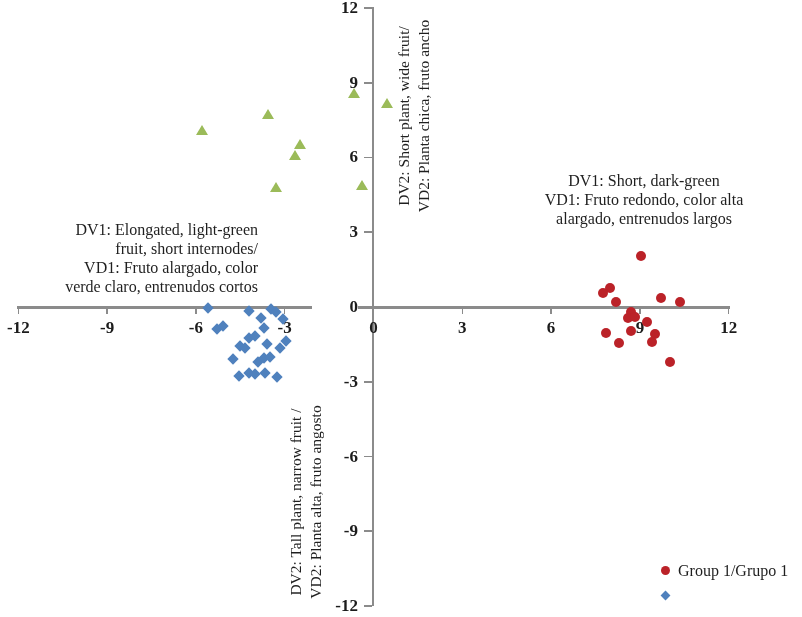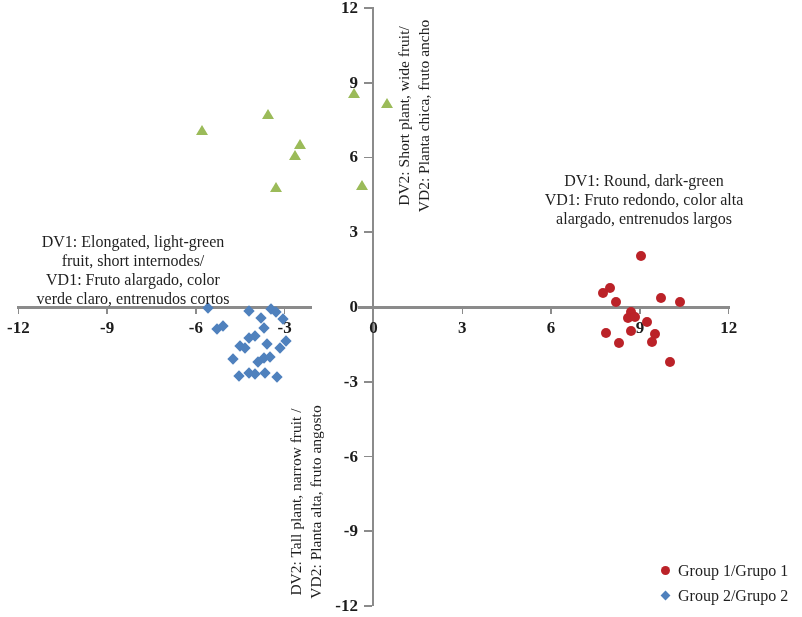--- a/index.html
+++ b/index.html
@@ -122,29 +122,29 @@
       <div class="pt triangle" style="left: 201.82px; top: 130.068px; border-bottom-color: rgb(155, 187, 89);"></div>
       <div class="pt triangle" style="left: 268.42px; top: 113.87px; border-bottom-color: rgb(155, 187, 89);"></div>
       <div class="pt triangle" style="left: 299.5px; top: 143.774px; border-bottom-color: rgb(155, 187, 89);"></div>
       <div class="pt triangle" style="left: 295.06px; top: 154.988px; border-bottom-color: rgb(155, 187, 89);"></div>
       <div class="pt triangle" style="left: 275.82px; top: 187.384px; border-bottom-color: rgb(155, 187, 89);"></div>
       <div class="pt triangle" style="left: 354.26px; top: 92.688px; border-bottom-color: rgb(155, 187, 89);"></div>
       <div class="pt triangle" style="left: 386.82px; top: 102.656px; border-bottom-color: rgb(155, 187, 89);"></div>
       <div class="pt triangle" style="left: 361.66px; top: 184.892px; border-bottom-color: rgb(155, 187, 89);"></div>
     </div>
 
-  <div class="anno" style="left:8px;top:232px;width:250px;">
+  <div class="anno" style="left:8px;top:220px;width:250px;text-align:right;">
     <div>DV1: Elongated, light-green</div>
     <div>fruit, short internodes/</div>
     <div>VD1: Fruto alargado, color</div>
     <div>verde claro, entrenudos cortos</div>
   </div>
 
   <div class="anno" style="left:528px;top:171px;width:232px;">
-    <div>DV1: Round, dark-green</div>
+    <div>DV1: Short, dark-green</div>
     <div>VD1: Fruto redondo, color alta</div>
     <div>alargado, entrenudos largos</div>
   </div>
 
   <div class="vlabel" style="left:414px;top:116px;">
     <div>DV2: Short plant, wide fruit/</div>
     <div>VD2: Planta chica, fruto ancho</div>
   </div>
 
   <div class="vlabel" style="left:306px;top:502px;">
@@ -156,17 +156,16 @@
     <div class="legend-row">
       <span class="lg-marker">
         <span class="lg-circle" style="background:#bb2228;"></span>
       </span>
       <span class="legend-label">Group 1/Grupo 1</span>
     </div>
     <div class="legend-row">
       <span class="lg-marker">
         <span class="lg-diamond" style="background:#4f81bd;"></span>
       </span>
-      <span class="legend-label">Group 2/Grupo 2</span>
     </div>
   </div>
 
 </div>
 
 </body></html>

